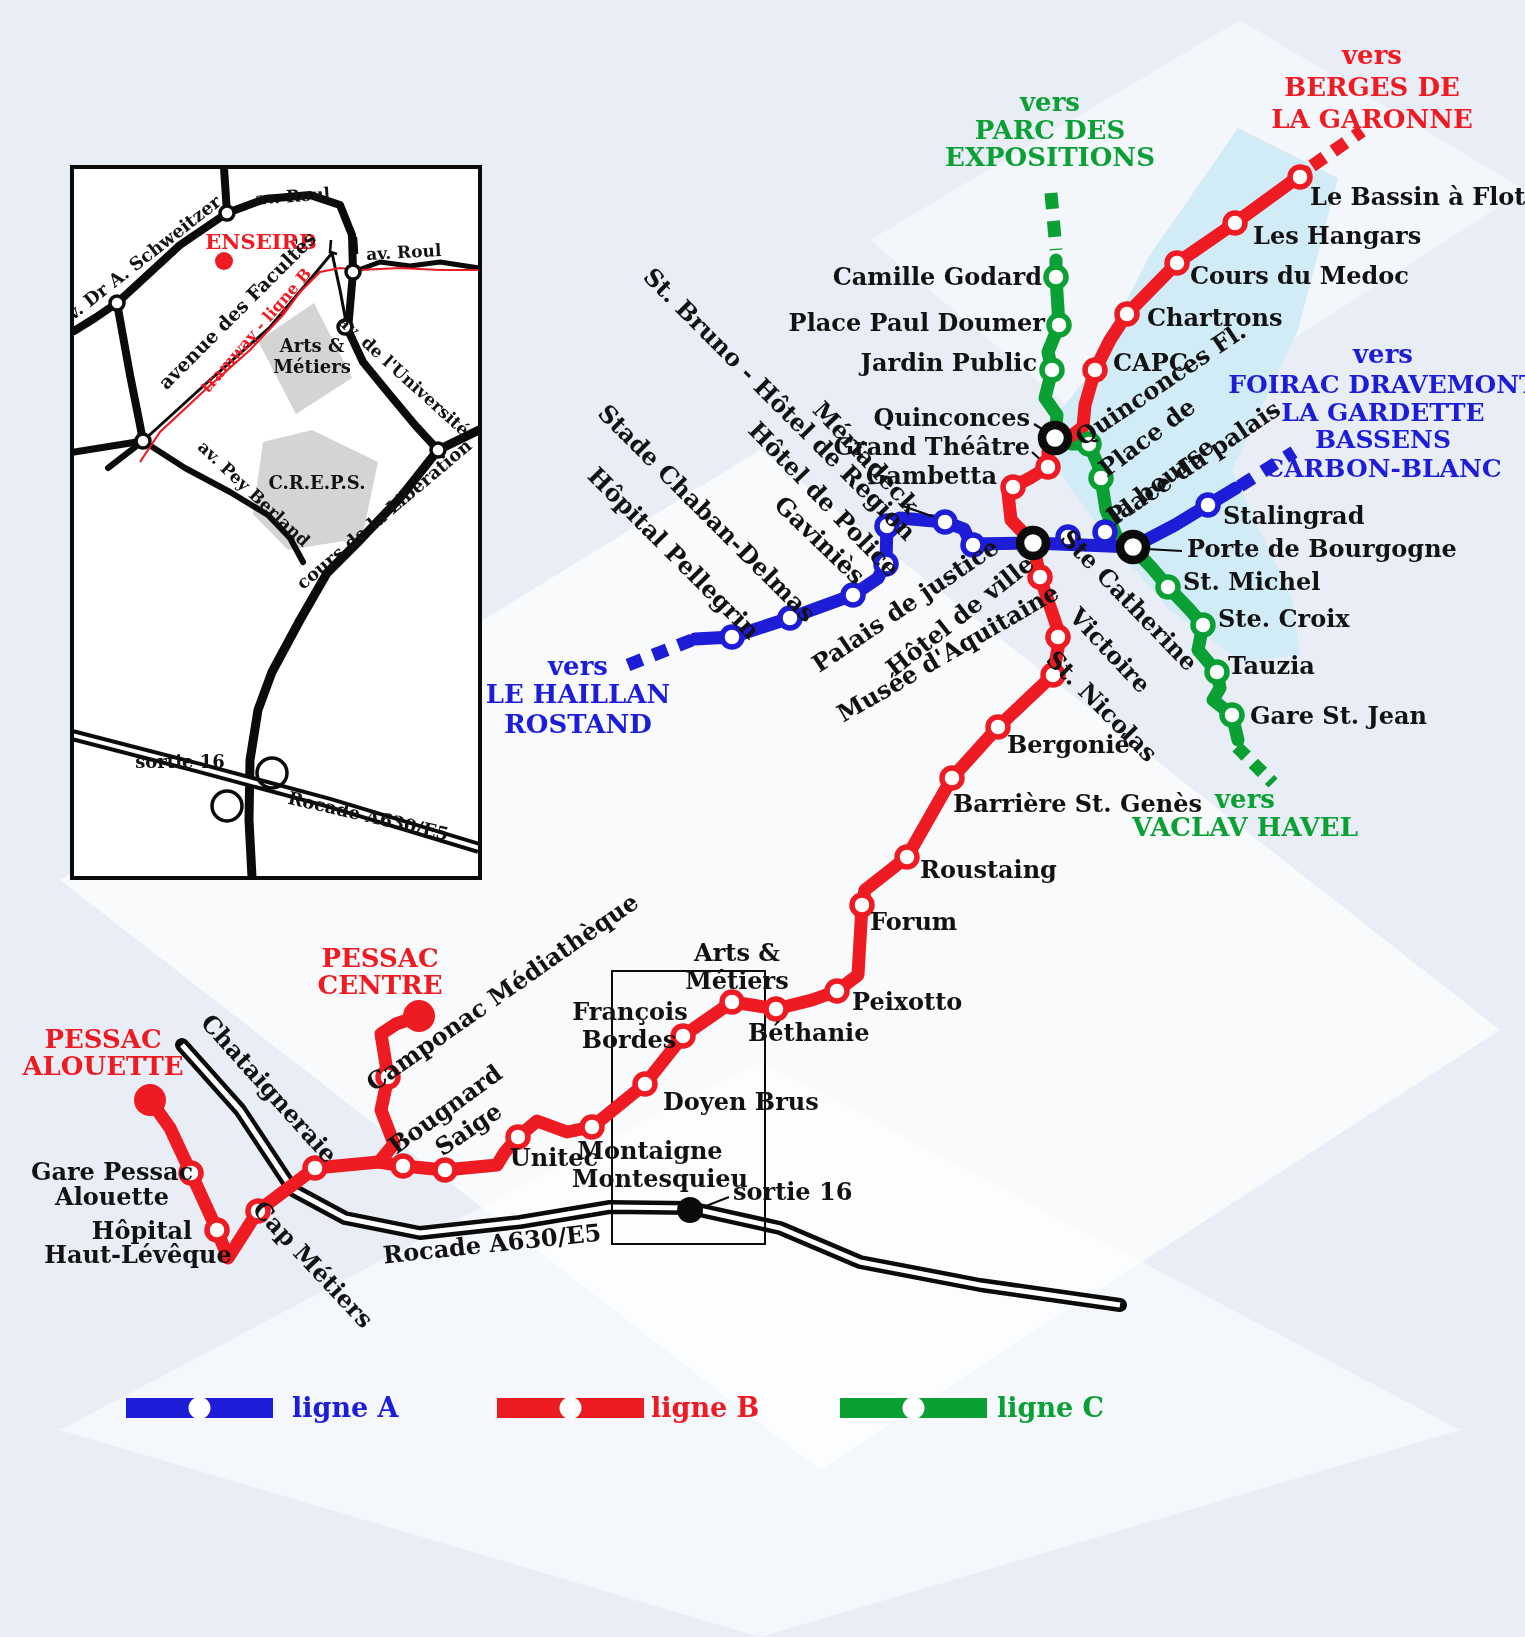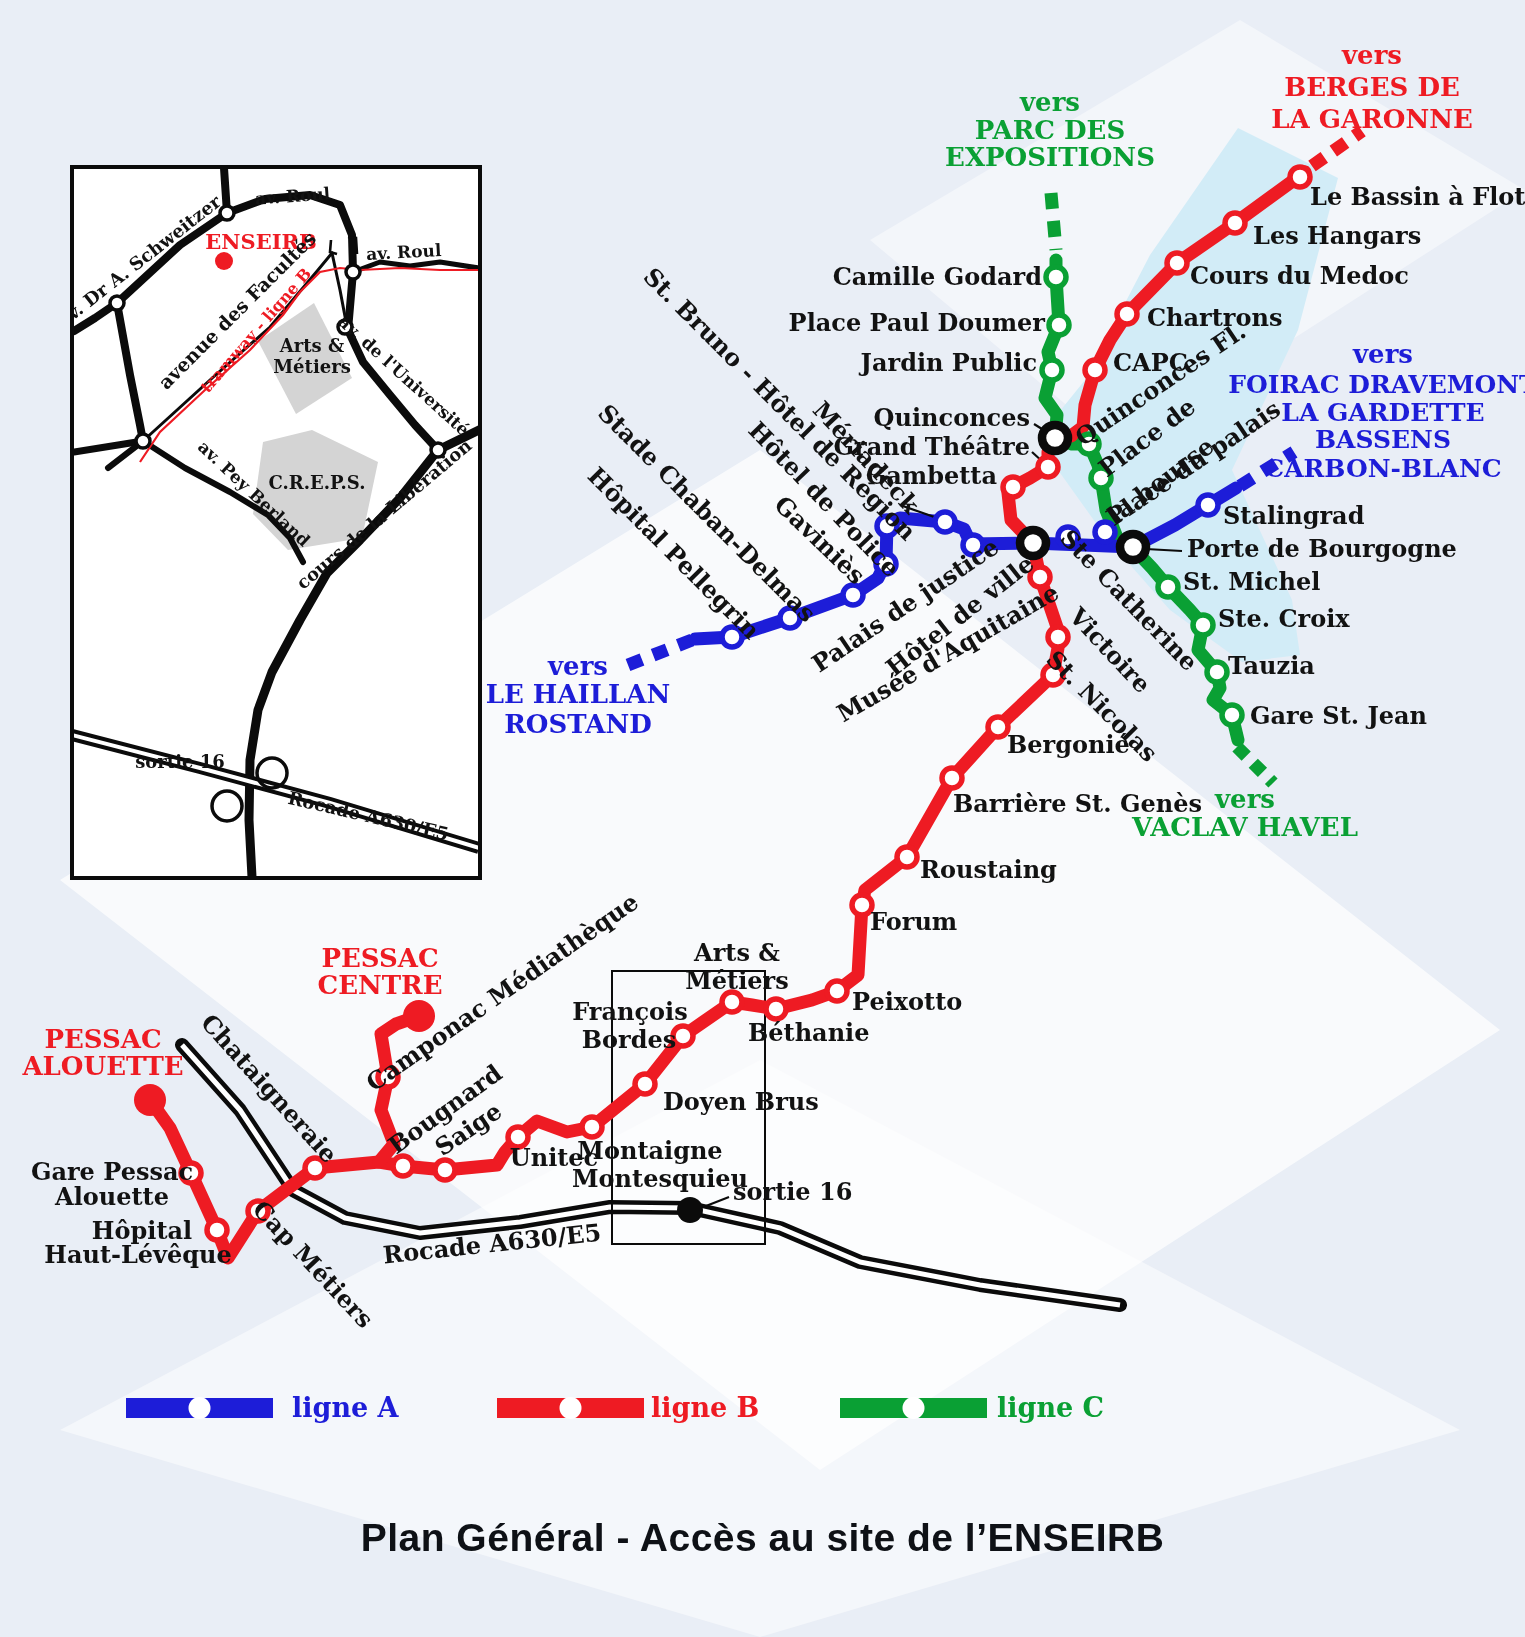--- a/index.html
+++ b/index.html
@@ -236,14 +236,13 @@
           <circle cx="570.5" cy="1408" r="11" fill="#ffffff"></circle>
           <text x="651" y="1417" fill="#ee1b23" font-size="27" font-weight="bold" font-family="&quot;DejaVu Serif&quot;, serif">ligne B</text>
         </g>
         <g>
           <rect x="840" y="1398" width="147" height="20" fill="#0aa034"></rect>
           <circle cx="913.5" cy="1408" r="11" fill="#ffffff"></circle>
           <text x="997" y="1417" fill="#0aa034" font-size="27" font-weight="bold" font-family="&quot;DejaVu Serif&quot;, serif">ligne C</text>
         </g>
       </g>
     </svg>
-  <div id="page-title">Plan Général - Accès au site de l’ENSEIRB</div>
 </div>
 
 </body></html>

